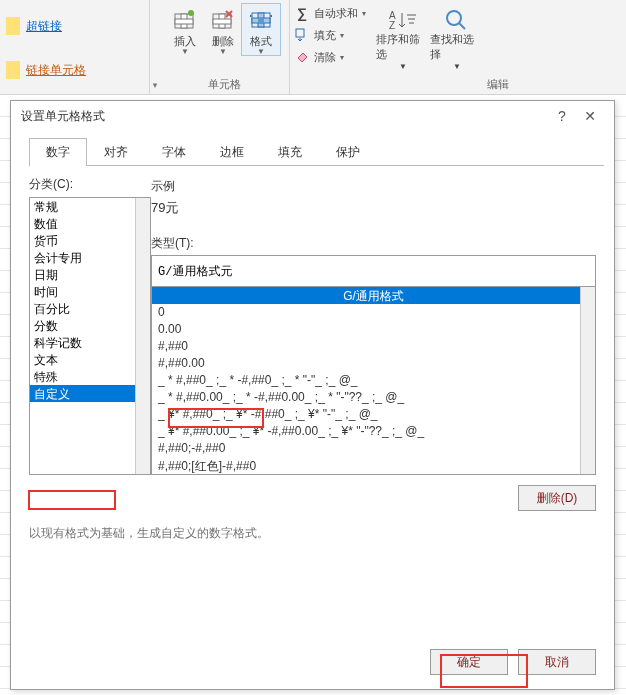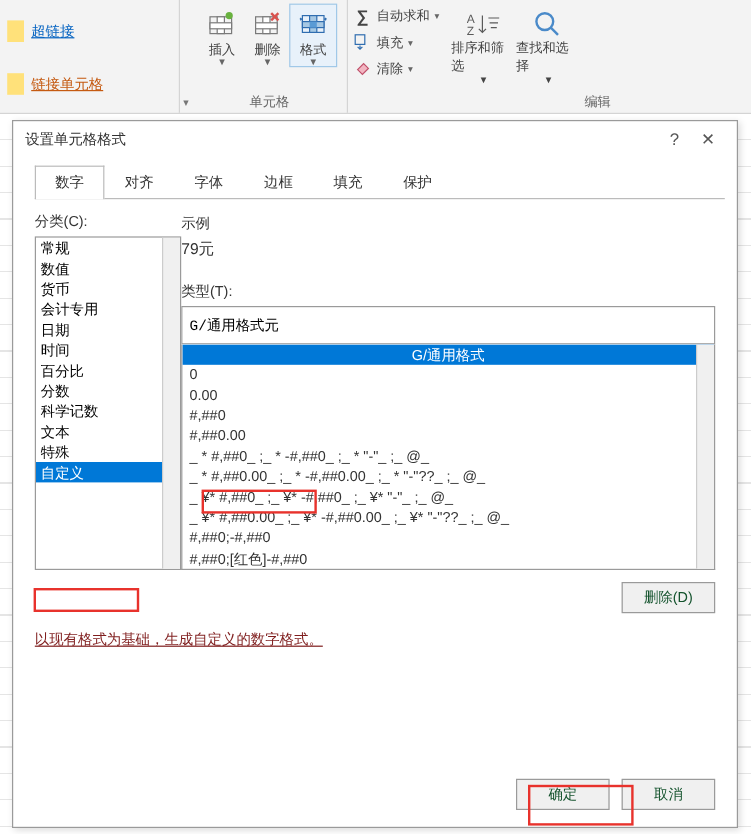--- a/index.html
+++ b/index.html
@@ -270,28 +270,27 @@
     justify-content: flex-end;
     padding: 10px 18px 0 0;
   }
   .btn {
     min-width: 78px;
     height: 26px;
     background: #f0f0f0;
     border: 1px solid #9a9a9a;
     font-size: 12px;
     font-family: inherit;
-    color: #14532d;
+    color: #7f1d1d;
     padding: 0 12px;
   }
   .hint {
     padding: 14px 18px 0 18px;
     font-size: 12px;
-    color: #7f1d1d;
-    text-decoration: underline;
+    color: #737373;
   }
   .dlg-footer {
     padding: 0 18px 14px 0;
     display: flex;
     justify-content: flex-end;
     gap: 10px;
   }
   .btn.primary {}
 
   

